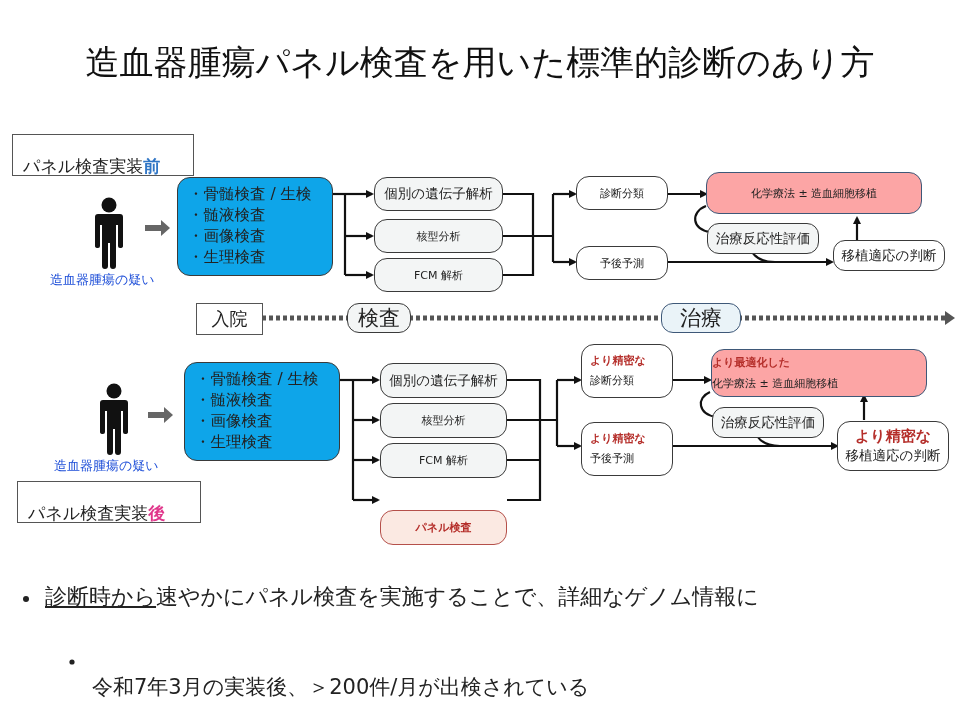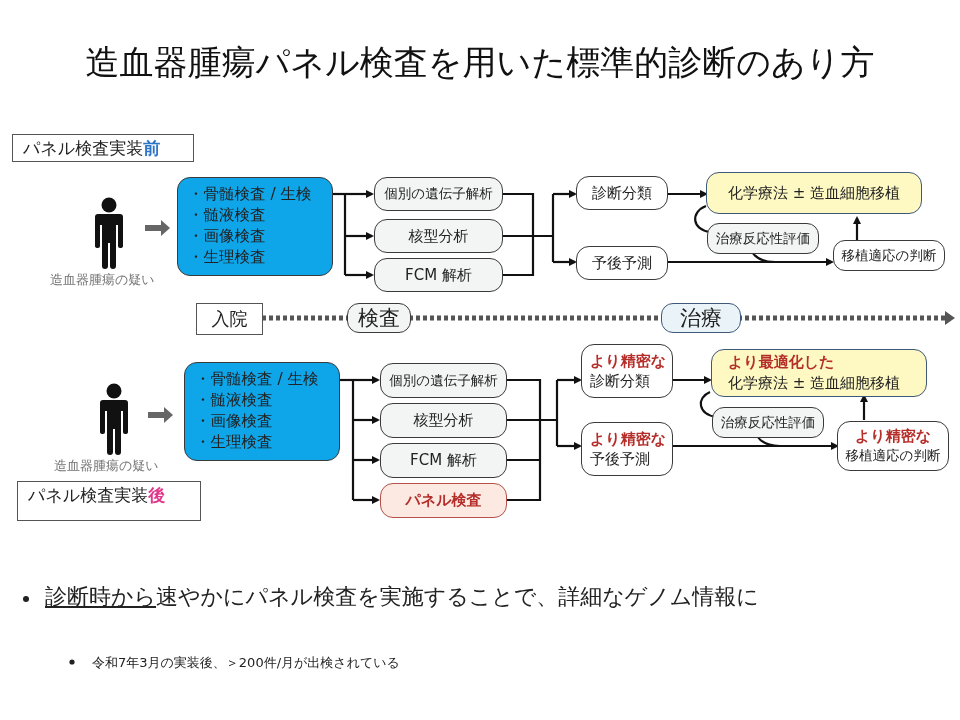--- a/index.html
+++ b/index.html
@@ -1,40 +1,40 @@
 <!DOCTYPE html>
 <html><head>
 <meta charset="utf-8">
 <style>
   html, body { margin:0; padding:0; background:#ffffff; }
   body { width:960px; height:720px; position:relative; overflow:hidden;
          font-family:"DejaVu Sans","Liberation Sans",sans-serif; color:#222; }
   .abs { position:absolute; }
   .title { left:0; top:40px; width:960px; text-align:center; font-size:34px; color:#111; letter-spacing:0px; }
-  .phase-label { border:1.5px solid #555; background:#fff; font-size:17px; padding:2px 10px; box-sizing:border-box; }
+  .phase-label { border:1.5px solid #555; background:#fff; font-size:17px; padding:20px 10px; box-sizing:border-box; }
   .phase-label .mark-before { color:#2f75c5; font-weight:bold; }
   .phase-label .mark-after { color:#e0358a; font-weight:bold; }
   .box { border:1.8px solid #3a3a3a; border-radius:13px; background:#fff; box-sizing:border-box;
-         display:flex; align-items:center; justify-content:center; font-size:15px; color:#222; text-align:center; }
+         display:flex; align-items:center; justify-content:center; font-size:11px; color:#222; text-align:center; }
   .box.grey { background:#f3f5f5; }
-  .box.blue { background:#fef9c3; border-color:#3e5878; }
-  .box.red { background:#fbe9e2; border-color:#b5504a; color:#b52e2a; font-weight:bold; }
+  .box.blue { background:#fca5a5; border-color:#3e5878; }
+  .box.red { background:#fbe9e2; border-color:#b5504a; color:#b52e2a; font-weight:bold;margin-top:27px; }
   .box.small { font-size:13.5px; }
   .emph { color:#b52e2a; font-weight:bold; }
   .list-box { border:1.8px solid #3a3a3a; border-radius:13px; background:#0ea5e9; box-sizing:border-box;
               font-size:15.5px; line-height:21px; padding:6px 10px; }
   .list-box div { white-space:nowrap; }
-  .person-caption { font-size:13px; color:#737373; white-space:nowrap; }
+  .person-caption { font-size:13px; color:#1d4ed8; white-space:nowrap; }
   .pill { border:1.6px solid #3a3a3a; border-radius:12px; background:#f3f5f5; font-size:21px;
           display:flex; align-items:center; justify-content:center; box-sizing:border-box; }
   .pill.blue { background:#eaf3f8; border-color:#3e5878; }
   .admit { border:1.5px solid #555; background:#fff; font-size:18px; display:flex; align-items:center; justify-content:center; box-sizing:border-box; }
   .bullets { font-size:22px; color:#222; line-height:30px; }
   .bullets .u { text-decoration:underline; }
-  .sub { font-size:13px; }
+  .sub { font-size:21px;margin-top:24px; }
   svg { position:absolute; left:0; top:0; }
 </style>
 </head>
 <body>
 
 <div class="abs title">造血器腫瘍パネル検査を用いた標準的診断のあり方</div>
 
 <svg width="960" height="720">
   <defs>
     <marker id="ah" markerWidth="8" markerHeight="8" refX="6" refY="4" orient="auto" markerUnits="userSpaceOnUse">
@@ -155,21 +155,21 @@
 
 <div class="abs box" style="left:581px;top:344px;width:92px;height:54px;flex-direction:column;align-items:flex-start;padding-left:8px;line-height:20px;">
   <span class="emph">より精密な</span>
   <span>診断分類</span>
 </div>
 <div class="abs box" style="left:581px;top:422px;width:92px;height:54px;flex-direction:column;align-items:flex-start;padding-left:8px;line-height:20px;">
   <span class="emph">より精密な</span>
   <span>予後予測</span>
 </div>
 
-<div class="abs box blue" style="left:711px;top:349px;width:216px;height:48px;flex-direction:column;align-items:flex-start;padding-left:16px;line-height:21px;">
+<div class="abs box blue" style="left:711px;top:349px;width:216px;height:48px;flex-direction:column;align-items:flex-start;padding-left:0;line-height:21px;">
   <span class="emph">より最適化した</span>
   <span>化学療法 ± 造血細胞移植</span>
 </div>
 <div class="abs box grey small" style="left:712px;top:407px;width:112px;height:31px;border-radius:12px;">治療反応性評価</div>
 <div class="abs box small" style="left:837px;top:421px;width:112px;height:50px;flex-direction:column;line-height:19px;">
   <span class="emph" style="font-size:15px;">より精密な</span>
   <span>移植適応の判断</span>
 </div>
 
 <div class="abs bullets" style="left:45px;top:582px;width:900px;">

